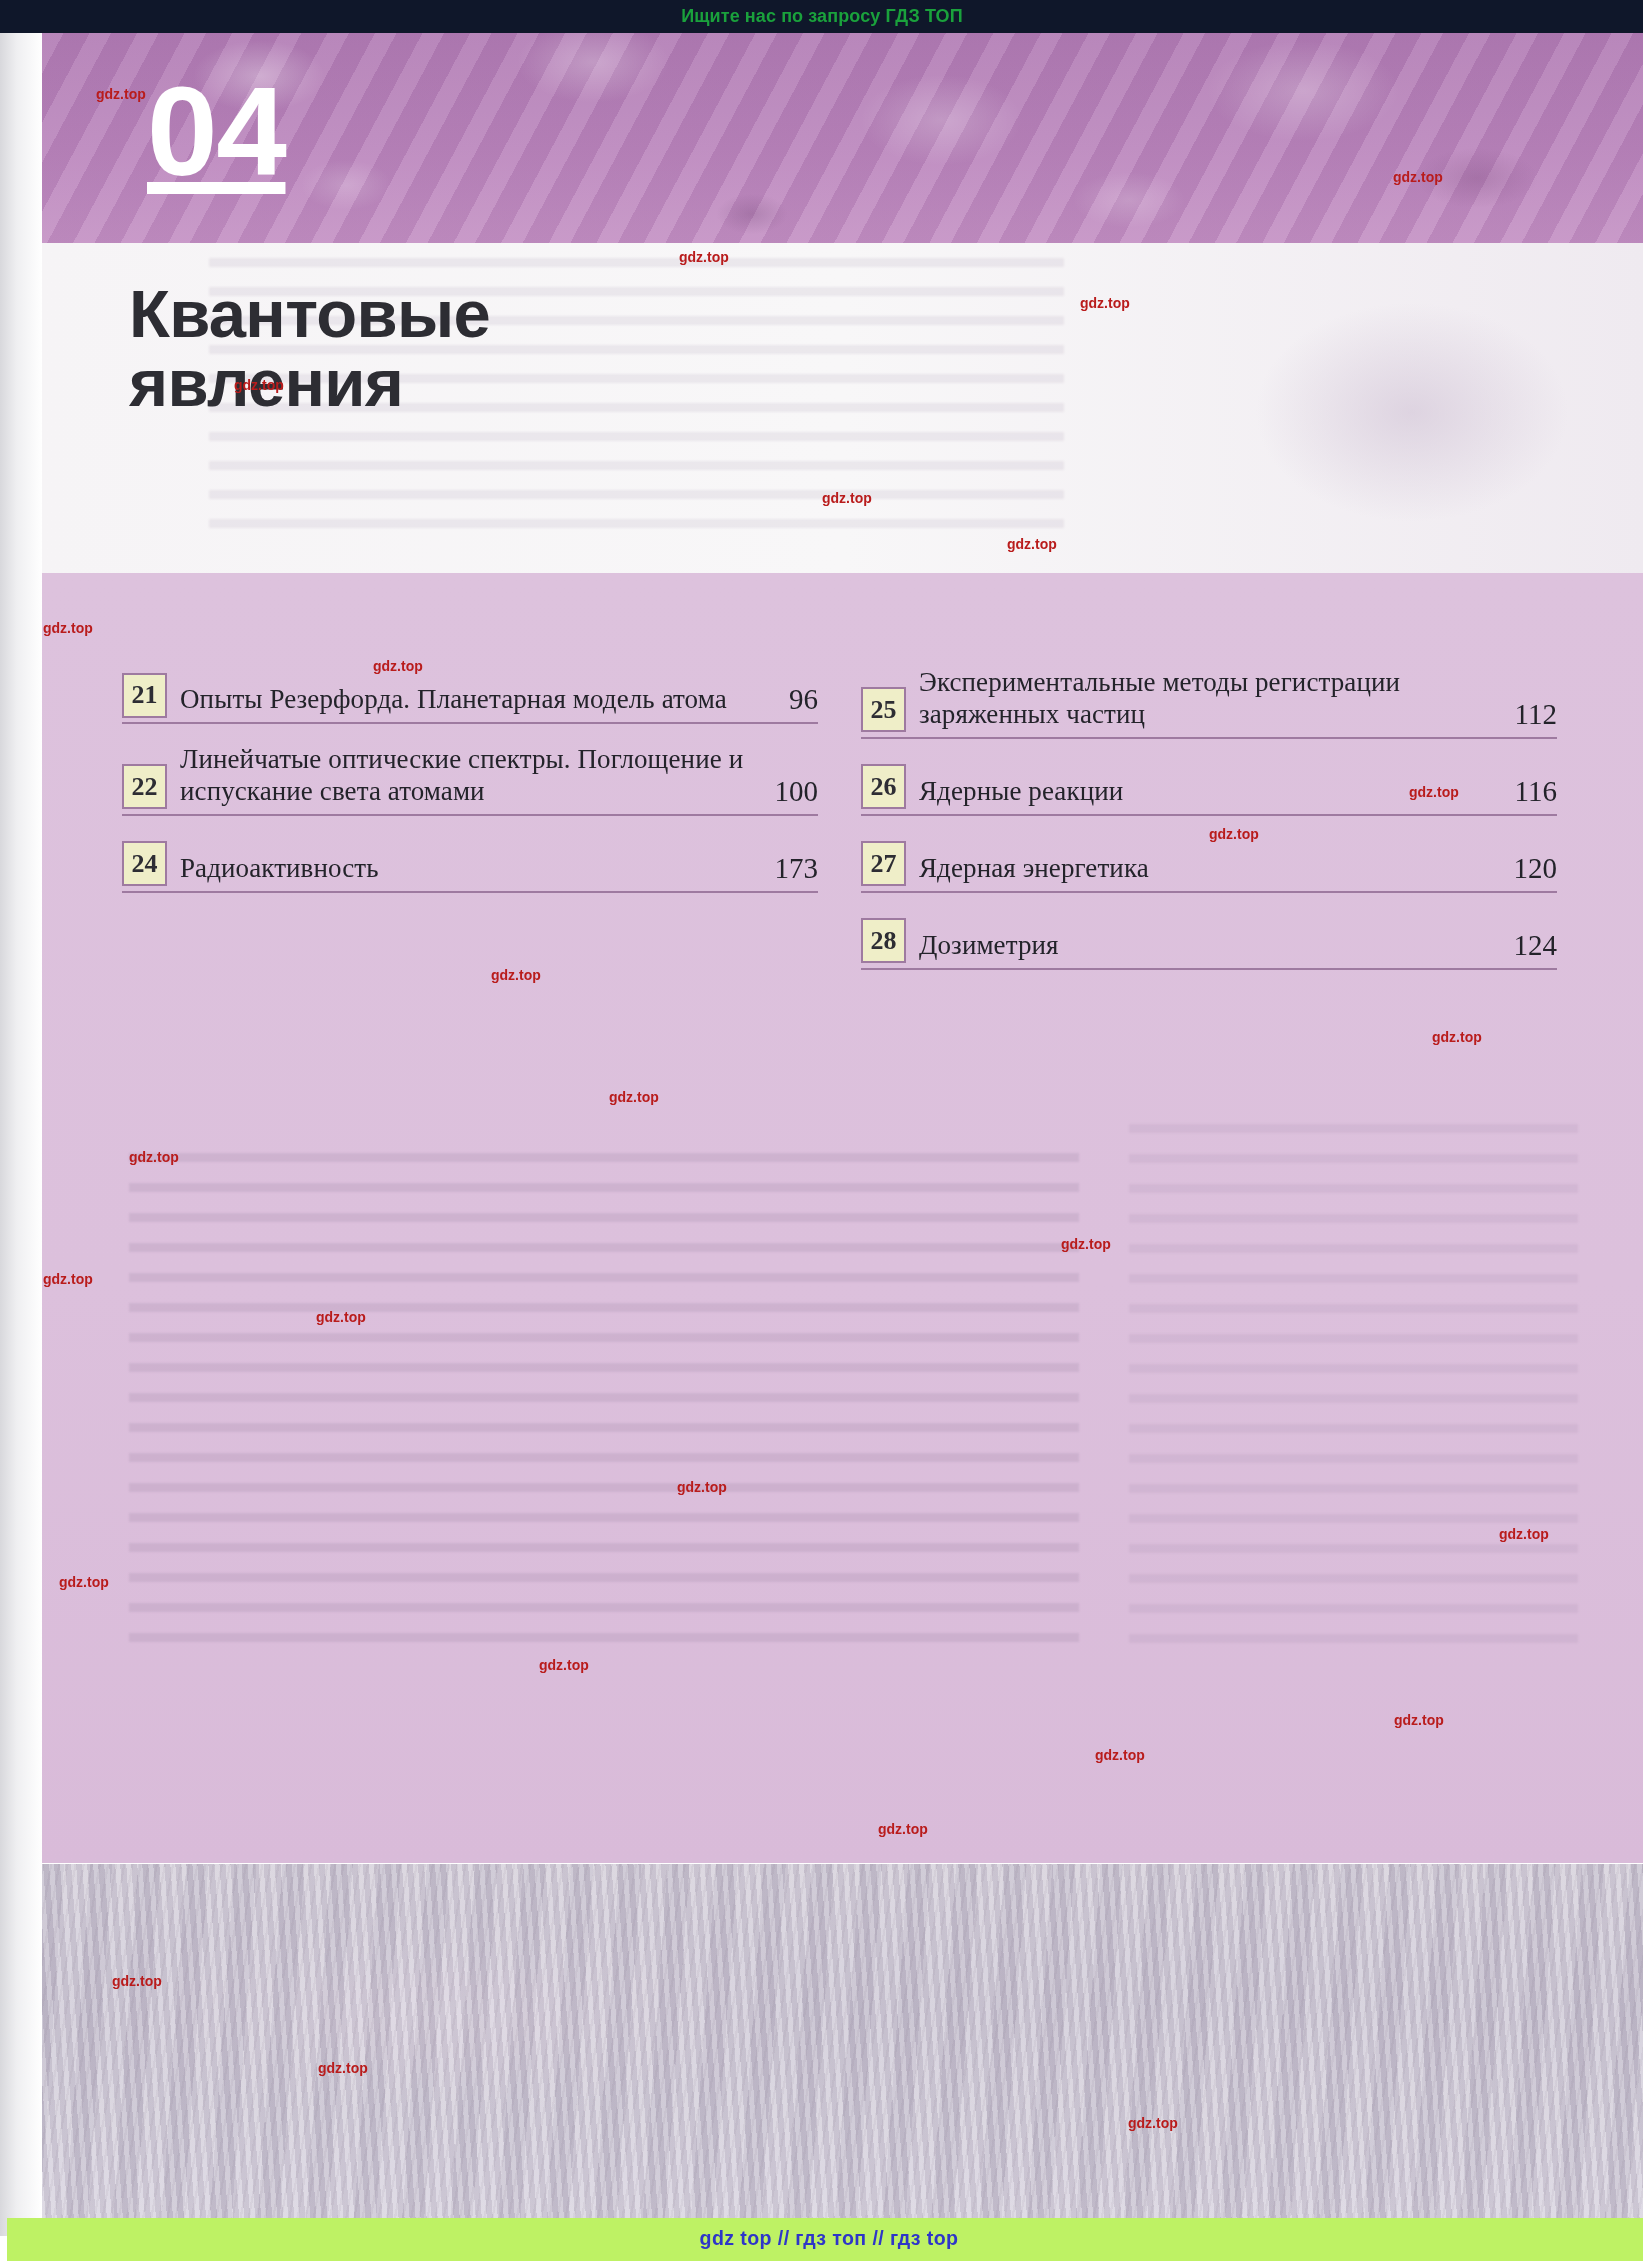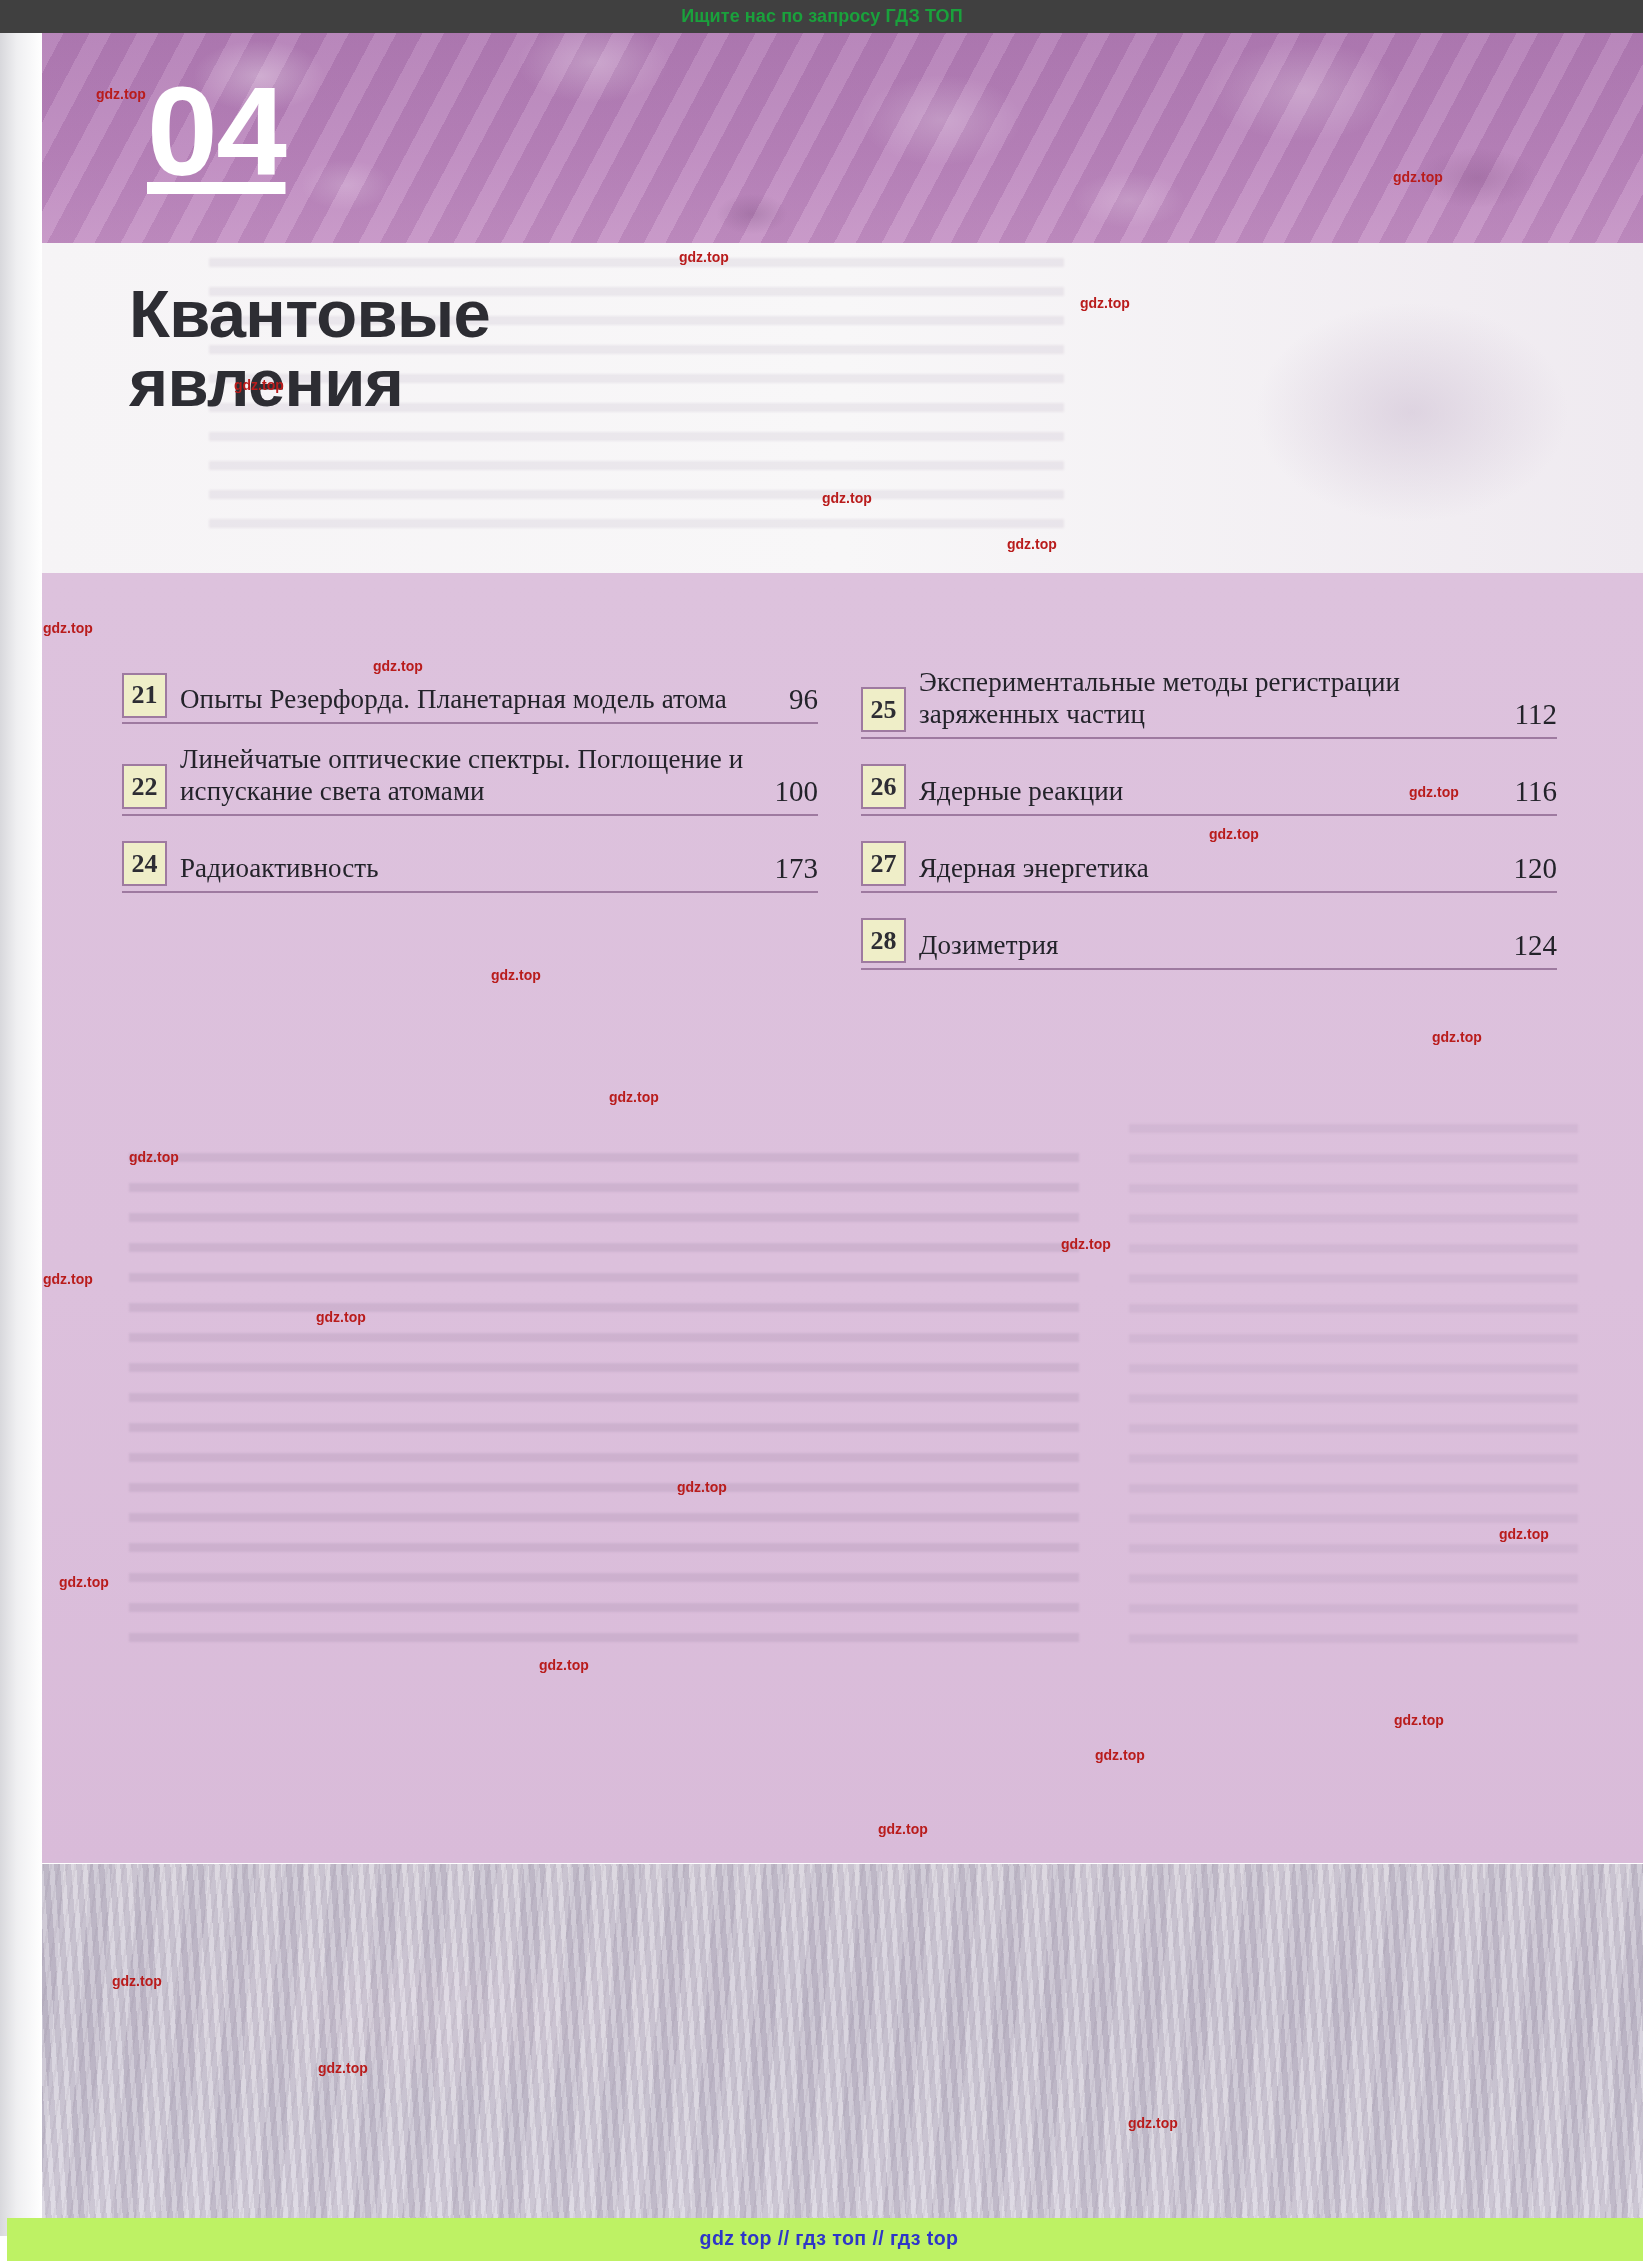--- a/index.html
+++ b/index.html
@@ -12,21 +12,21 @@
     position: relative;
     overflow: hidden;
   }
 
   
   .top-banner {
     position: absolute;
     top: 0; left: 0;
     width: 1644px;
     height: 33px;
-    background: #404040;
+    background: #0f172a;
     text-align: center;
     z-index: 40;
   }
   .top-banner-text {
     display: inline-block;
     margin-top: 5.8px;
     font-size: 18px;
     font-weight: bold;
     color: #1aa13c;
     letter-spacing: 0.1px;

